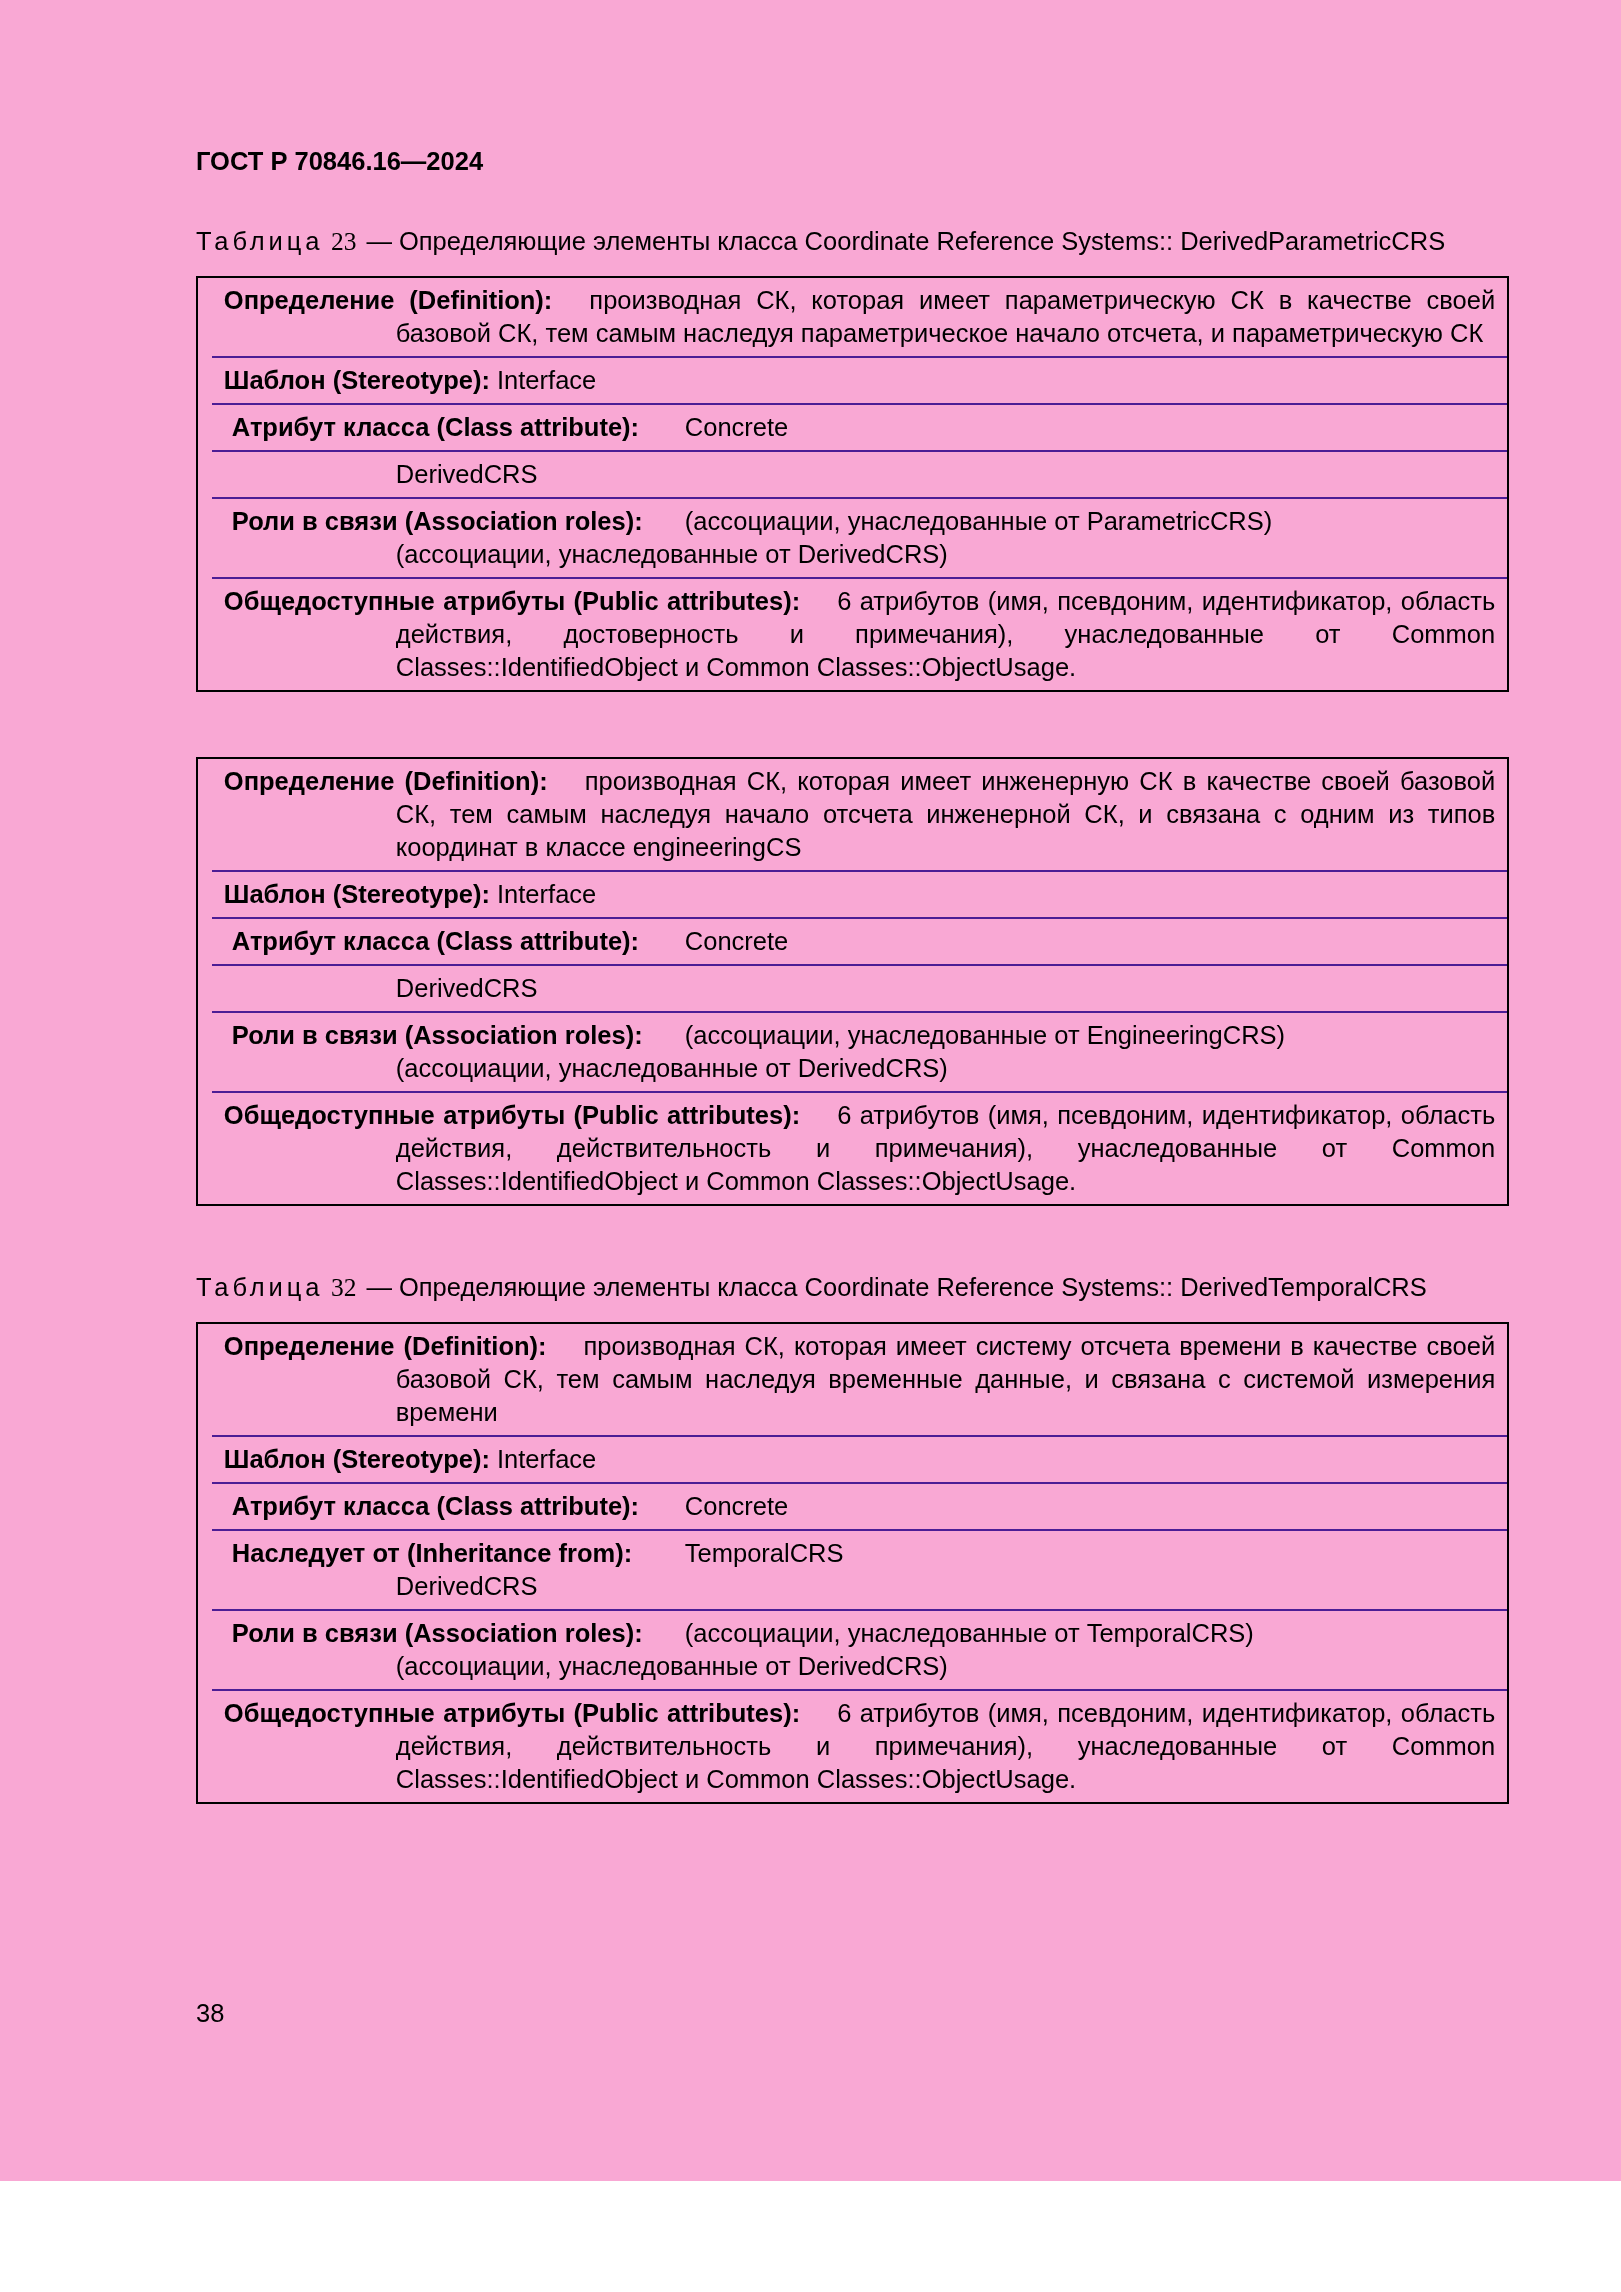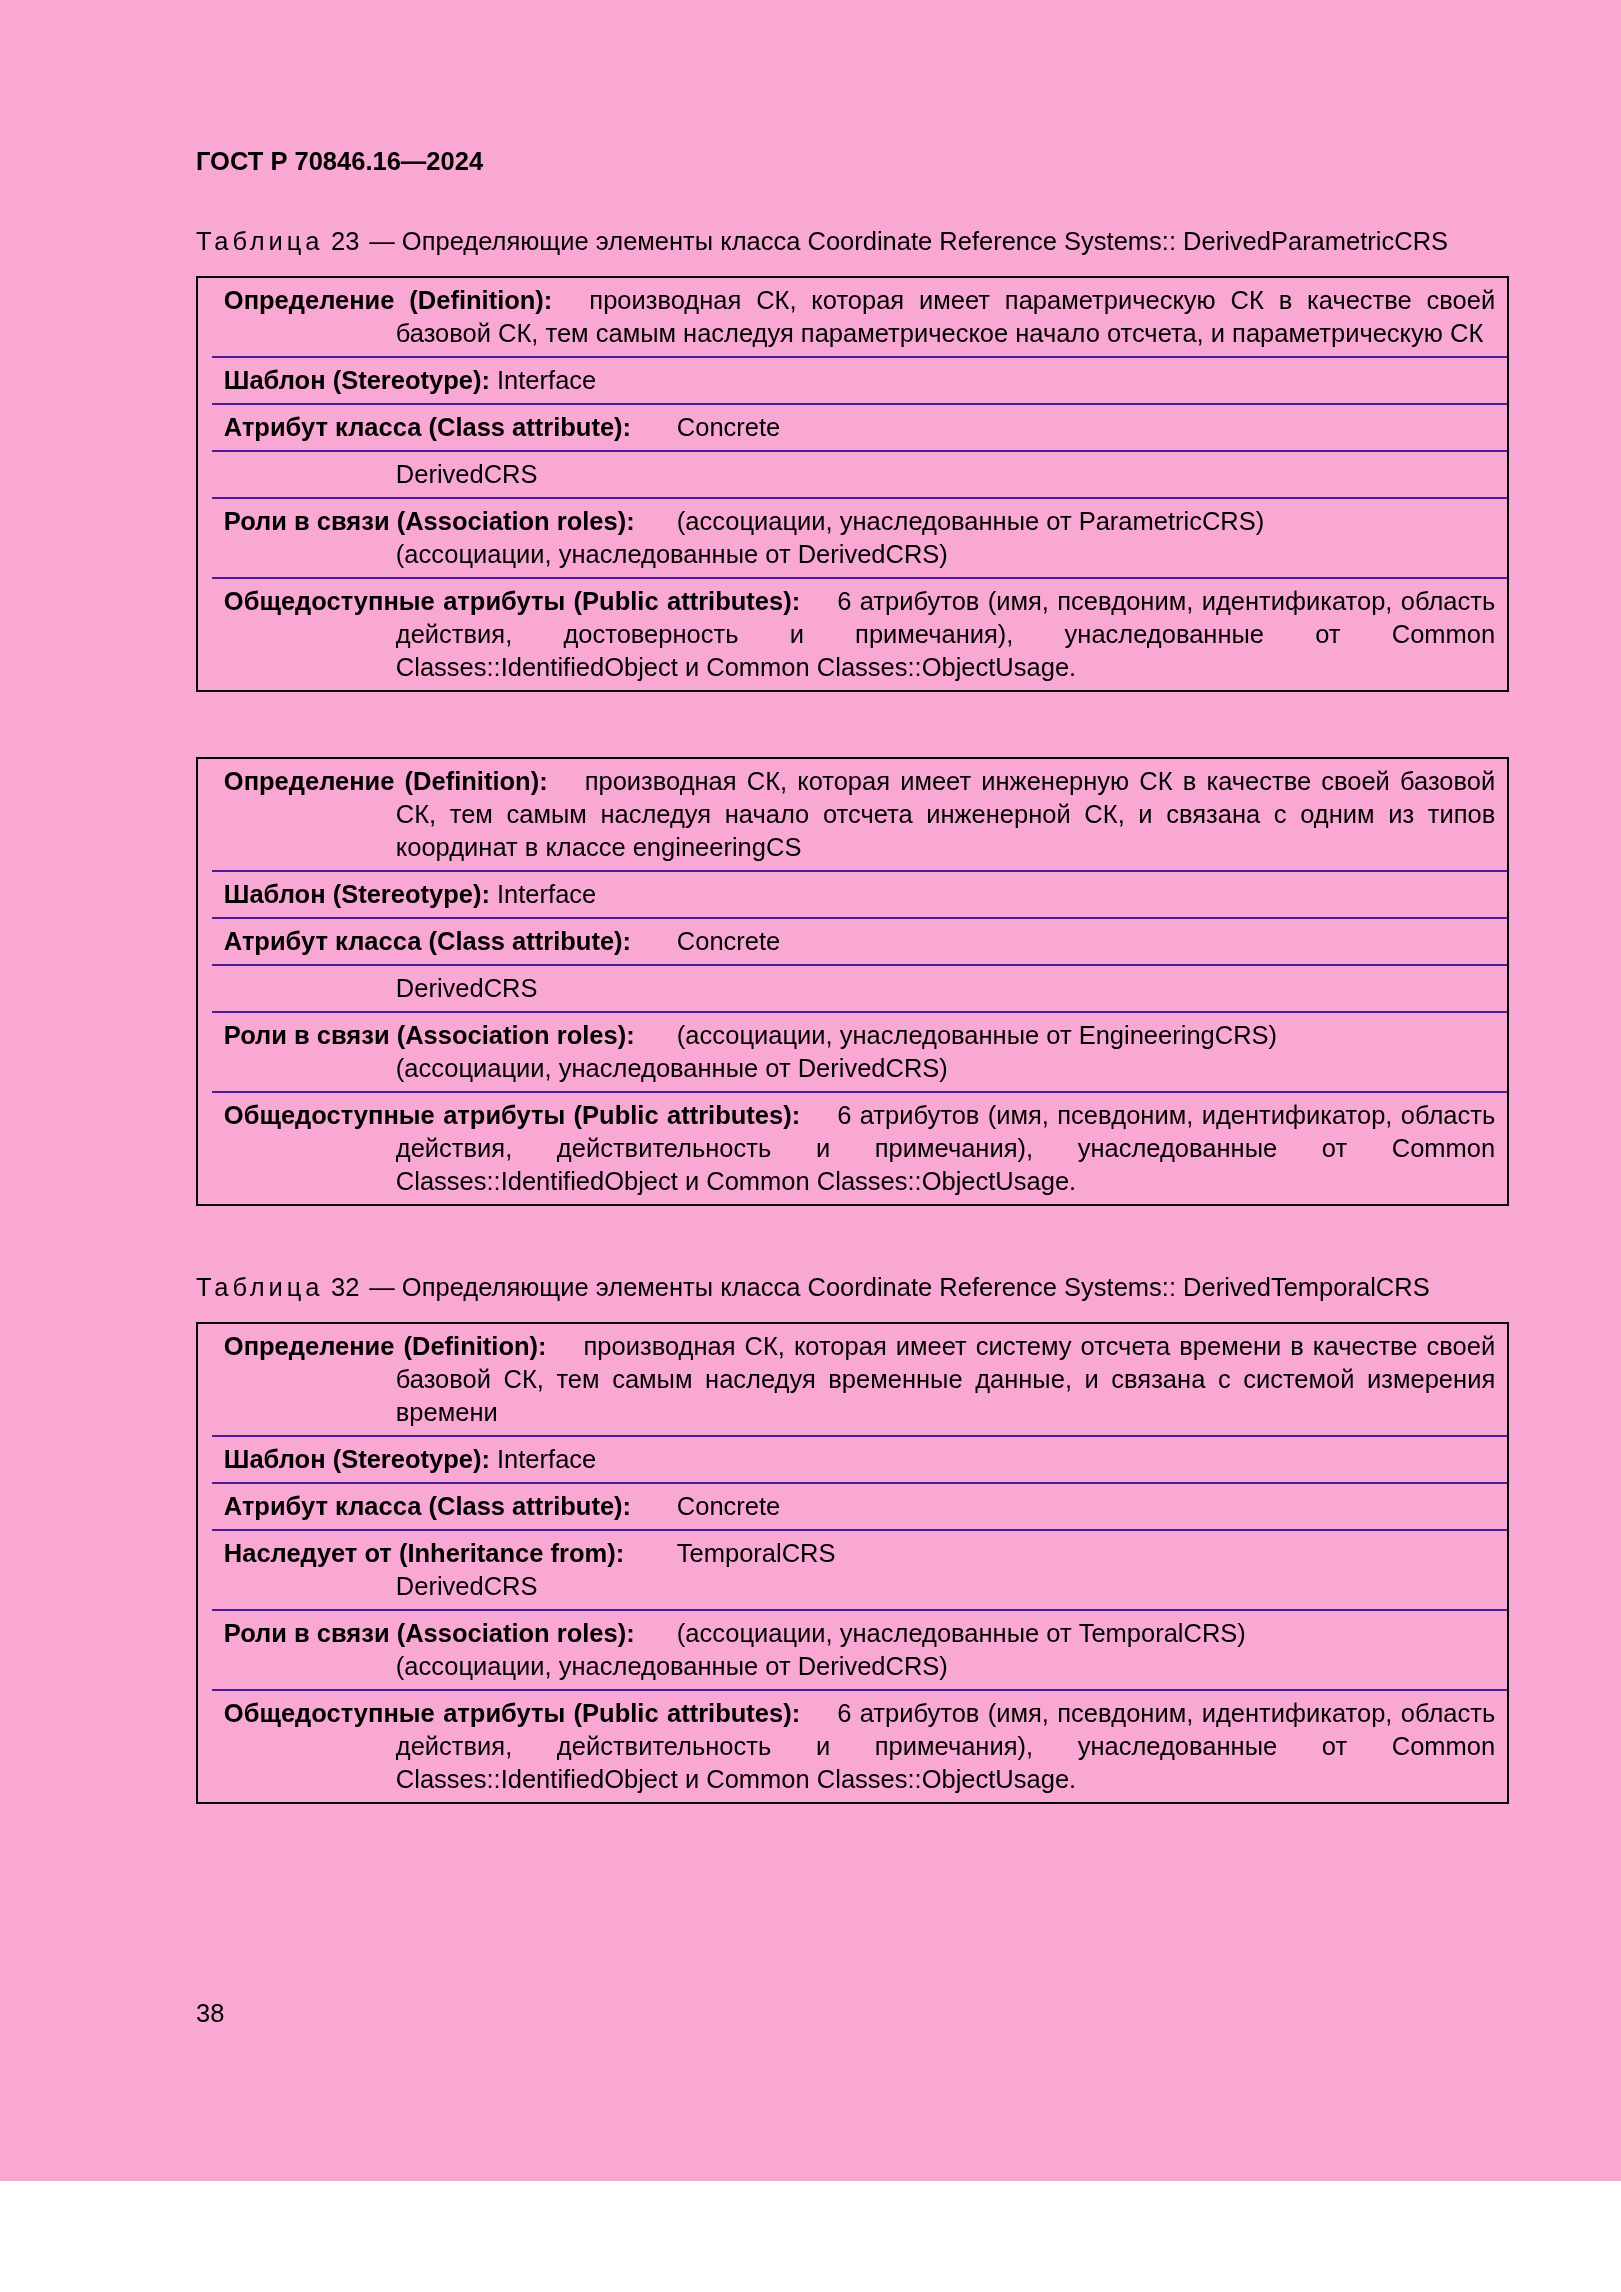--- a/index.html
+++ b/index.html
@@ -23,34 +23,34 @@
   }
   .doc-header {
     font-weight: bold;
     margin: 0 0 47px 0;
   }
   .caption {
     margin: 0 0 17.6px 0;
     white-space: nowrap;
   }
   .caption .spaced { letter-spacing: 3.9px; }
-  .caption .cap-num { margin: 0 9.8px 0 7.8px; }
+  .caption .cap-num { margin: 0 9.8px 0 7.8px; font-family: Liberation Serif, serif; }
   .gost-table {
     border: 2.9px solid #000;
     margin: 0 0 65px 0;
     padding-left: 14px;
   }
   .t-row { padding: 5.9px 11.8px; }
   .t-row + .t-row { border-top: 2px solid #4c1d95; }
   p { margin: 0; }
   b { font-weight: bold; }
   .hang { padding-left: 172px; text-indent: -172px; }
   .justify { text-align: justify; }
   .gap { display: inline-block; width: 37px; }
-  .lbl { display: inline-block; min-width: 453px; }
+  .lbl { display: inline-block; min-width: 453px; margin-left: 8px; }
   .cont { margin-left: 172px; }
   .page-number {
     position: absolute;
     left: 196px;
     top: 1997px;
   }
 </style>
 </head>
 <body>
 

